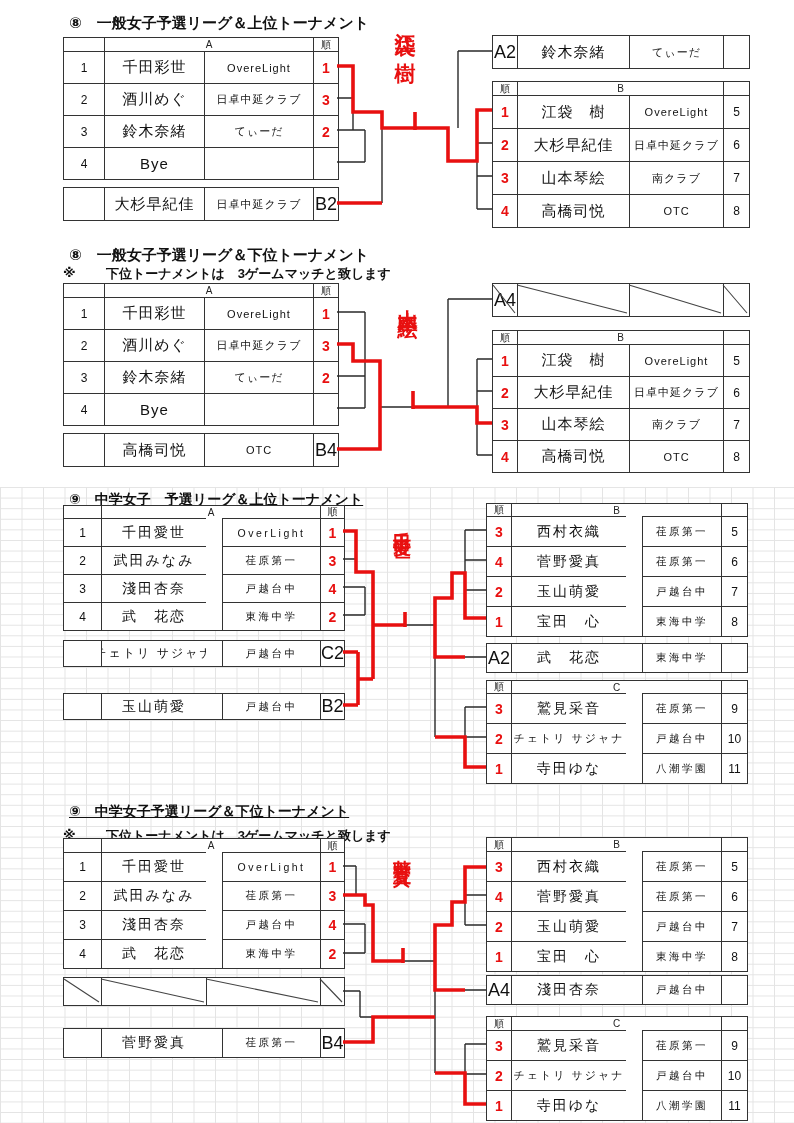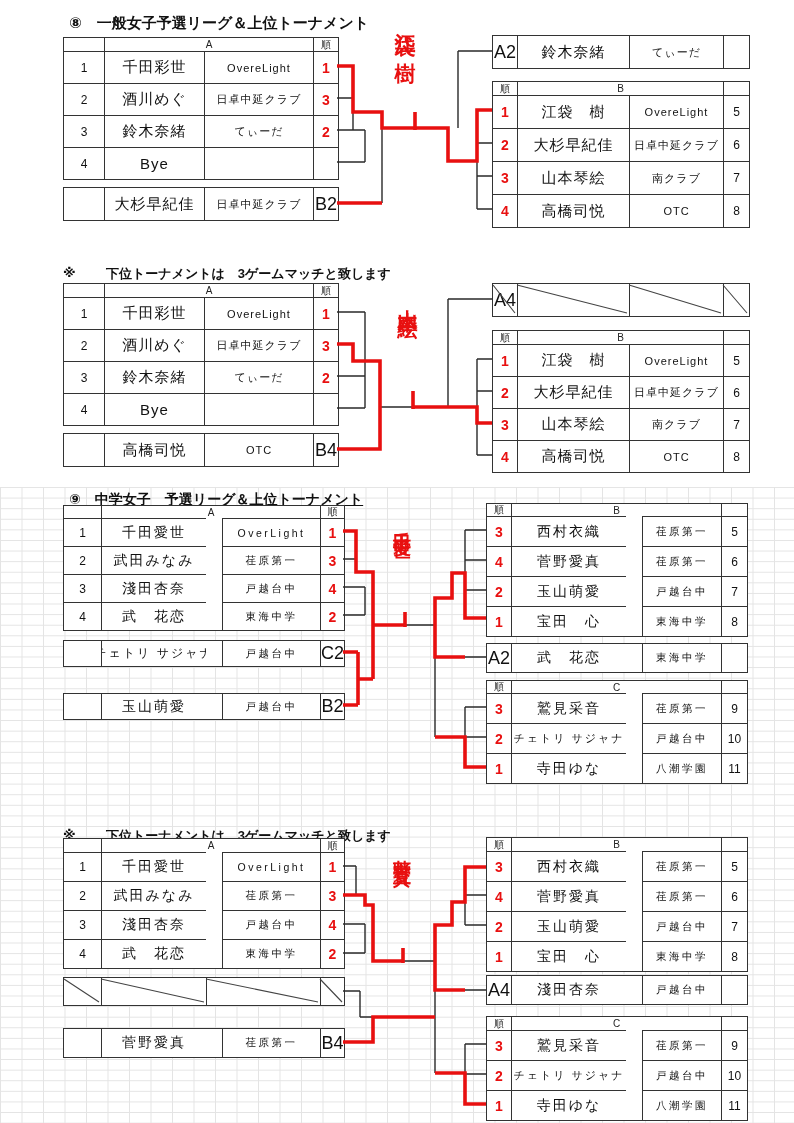--- a/index.html
+++ b/index.html
@@ -91,20 +91,21 @@
     <div class="c bt bl club">南クラブ</div>
     <div class="c bt bl no">7</div>
     <div class="c bt rank">4</div>
     <div class="c bt bl name">高橋司悦</div>
     <div class="c bt bl club">OTC</div>
     <div class="c bt bl no">8</div>
   </div>
 
   <div class="winner" style="left:395px;top:16px;height:110px;font-size:21px;">江袋　樹</div>
 
+  <div class="title" style="left:69px;top:246px;">⑧　一般女子予選リーグ＆下位トーナメント</div>
   <div class="note" style="left:63px;top:265px;">※</div>
   <div class="note" style="left:106px;top:265px;">下位トーナメントは　3ゲームマッチと致します</div>
 
   <div class="tbl" style="left:63px;top:283px;grid-template-columns:40px 100px 109px 25px;grid-template-rows:13px 32px 32px 32px 32px;">
     <div class="c hdr"></div>
     <div class="c hdr bl span2">A</div>
     <div class="c hdr bl">順</div>
     <div class="c bt num">1</div>
     <div class="c bt bl name">千田彩世</div>
     <div class="c bt bl club">OvereLight</div>
@@ -241,20 +242,21 @@
     <div class="c bt bl club">戸越台中</div>
     <div class="c bt bl no">10</div>
     <div class="c bt rank">1</div>
     <div class="c bt bl name">寺田ゆな</div>
     <div class="c bt bl club">八潮学園</div>
     <div class="c bt bl no">11</div>
   </div>
 
   <div class="winner" style="left:393px;top:517px;height:100px;font-size:18px;">千田愛世</div>
 
+  <div class="title s9" style="left:69px;top:803px;">⑨　中学女子予選リーグ＆下位トーナメント</div>
   <div class="note" style="left:63px;top:827px;">※</div>
   <div class="note" style="left:106px;top:827px;">下位トーナメントは　3ゲームマッチと致します</div>
 
   <div class="tbl s9t" style="left:63px;top:838px;grid-template-columns:37px 105px 114px 24px;grid-template-rows:13px 29px 29px 29px 29px;">
     <div class="c hdr"></div>
     <div class="c hdr bl span2">A</div>
     <div class="c hdr bl">順</div>
     <div class="c bt num">1</div>
     <div class="c bt bl name">千田愛世</div>
     <div class="c bt bl club">OverLight</div>

